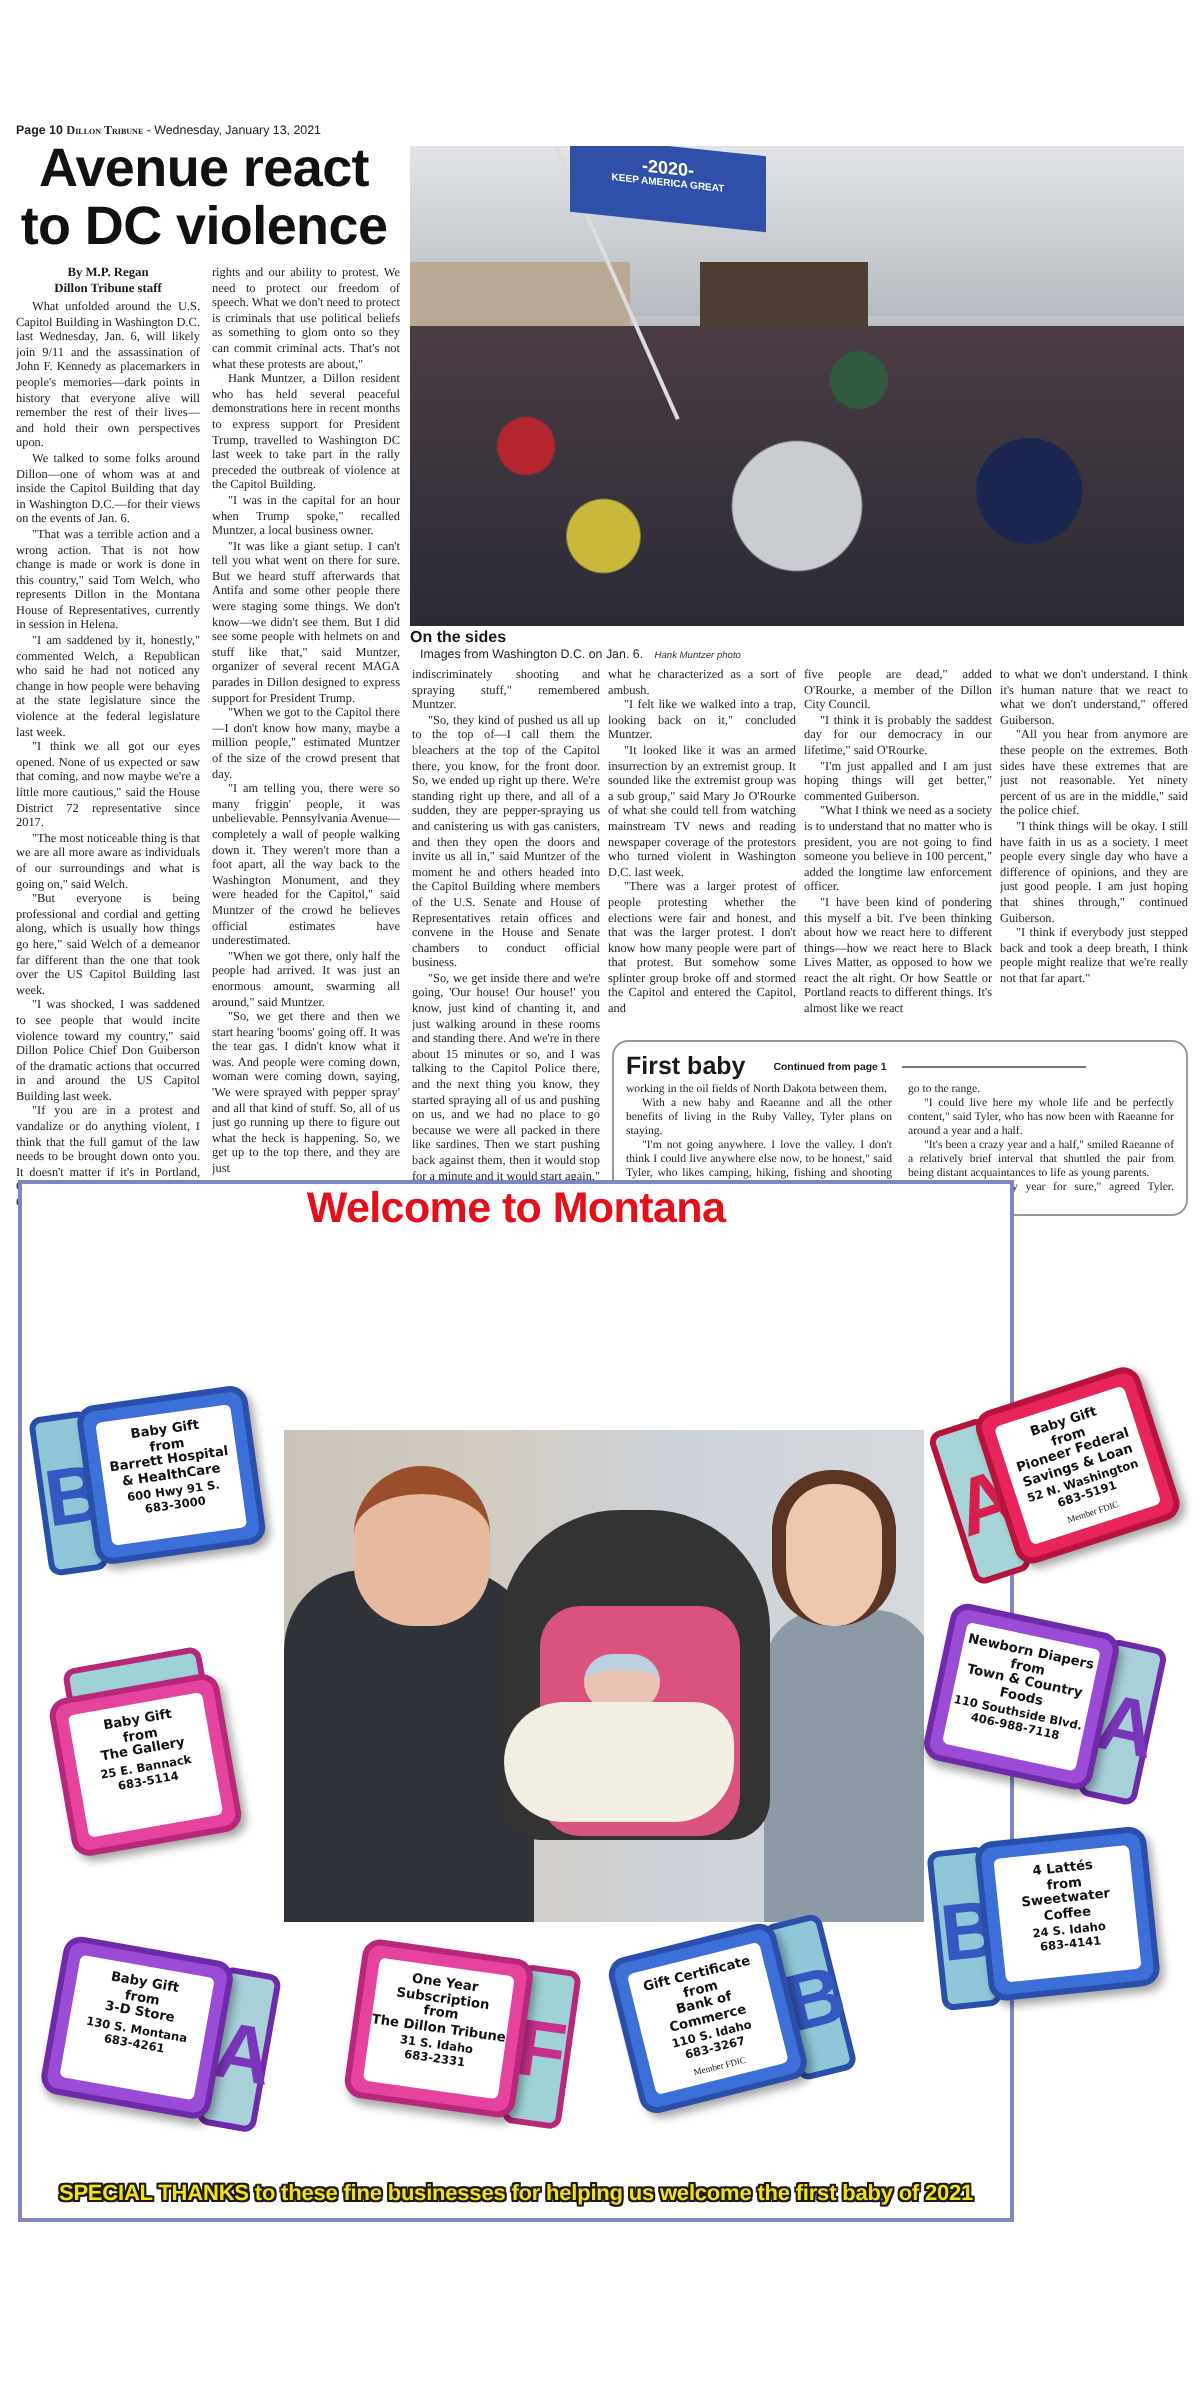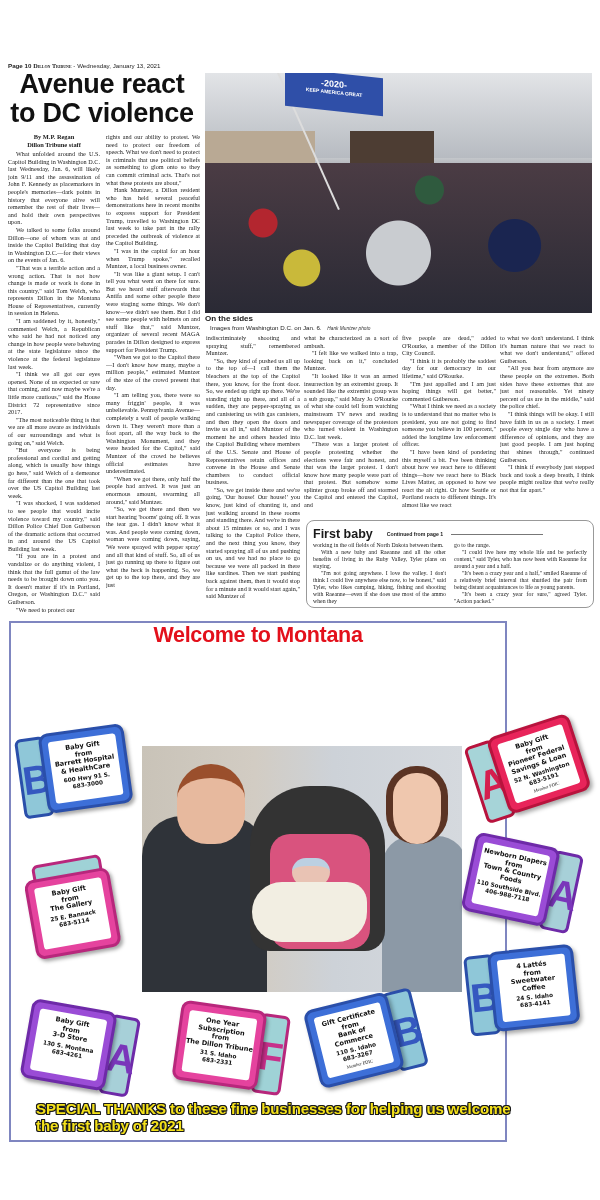--- a/index.html
+++ b/index.html
@@ -39,21 +39,21 @@
 
   .first-baby { position: absolute; left: 306px; top: 520px; width: 288px; height: 88px; border: 1px solid #999; border-radius: 8px; padding: 3px 6px; }
   .fb-title { font-family: "Liberation Sans", sans-serif; font-weight: bold; font-size: 12.5px; line-height: 14px; display: inline-block; }
   .fb-cont { font-family: "Liberation Sans", sans-serif; font-weight: bold; font-size: 5.2px; margin-left: 10px; vertical-align: 2px; }
   .fb-rule { display: inline-block; width: 92px; height: 1px; background: #777; vertical-align: 3px; margin-left: 4px; }
   .fb-cols { display: flex; gap: 8px; margin-top: 0px; }
   .fb-cols .fcol { flex: 1; font-family: "Liberation Serif", serif; font-size: 5.8px; line-height: 7px; text-align: justify; }
   .fb-cols p { text-indent: 8px; }
   .fb-cols p.noind { text-indent: 0; }
 
-  .ad { position: absolute; left: 9px; top: 621px; width: 498px; height: 521px; border: 2px solid #7f86c0; background: #fff; }
+  .ad { position: absolute; left: 9px; top: 590px; width: 498px; height: 521px; border: 2px solid #7f86c0; background: #fff; }
   .ad-head { position: absolute; left: 0; top: 2px; width: 100%; text-align: center; font-family: "Liberation Sans", sans-serif; font-weight: bold; color: #e3101b; font-size: 21.5px; line-height: 21px; letter-spacing: -0.3px; }
 
   .baby-photo { position: absolute; left: 131px; top: 123px; width: 320px; height: 246px; overflow: hidden; background: linear-gradient(90deg, #c9c3b8 0%, #d2ccc3 35%, #cdd2d8 60%, #d5d9de 100%); }
   .baby-photo .dad { position: absolute; left: 0; top: 70px; width: 125px; height: 176px; background: #2f3339; border-radius: 40px 40px 0 0; }
   .baby-photo .dadhead { position: absolute; left: 35px; top: 18px; width: 68px; height: 80px; background: #e7b99e; border-radius: 34px 34px 30px 30px; border-top: 14px solid #9a4f2c; }
   .baby-photo .mom { position: absolute; left: 240px; top: 90px; width: 85px; height: 160px; background: #8c99a6; border-radius: 30px 30px 0 0; }
   .baby-photo .momhead { position: absolute; left: 244px; top: 20px; width: 62px; height: 78px; background: #efc7ae; border-radius: 30px; border: 7px solid #5b3424; border-bottom-width: 0; }
   .baby-photo .seat { position: absolute; left: 108px; top: 40px; width: 135px; height: 165px; background: #333; border-radius: 60px 60px 20px 20px; }
   .baby-photo .seatpink { position: absolute; left: 128px; top: 88px; width: 100px; height: 115px; background: #d9537e; border-radius: 20px; }
   .baby-photo .blanket { position: absolute; left: 110px; top: 136px; width: 115px; height: 60px; background: #f2eee2; border-radius: 30px 20px 30px 30px; }
@@ -72,22 +72,22 @@
   .pink .face { background: #e5439e; border: 3px solid #b8277c; }
   .pink .side { background: #9fd2d6; border: 3px solid #b8277c; }
   .pink .side::after { color: #c82f8a; }
   .red .face { background: #e8245a; border: 3px solid #b8133d; }
   .red .side { background: #a6d4d8; border: 3px solid #b8133d; }
   .red .side::after { color: #d51f4e; }
   .purple .face { background: #9a4cd6; border: 3px solid #6e2aa8; }
   .purple .side { background: #a7d0d8; border: 3px solid #6e2aa8; }
   .purple .side::after { color: #7a36ba; }
 
-  .thanks { position: absolute; left: 0; bottom: 6px; width: 100%; text-align: left; font-family: "Liberation Sans", sans-serif; font-weight: bold; font-size: 15px; color: #f4e11a; letter-spacing: -0.1px;
-    text-shadow: -1px -1px 0 #1a1a1a, 1px -1px 0 #1a1a1a, -1px 1px 0 #1a1a1a, 1px 1px 0 #1a1a1a, 0 1px 0 #1a1a1a, 0 -1px 0 #1a1a1a, 1px 0 0 #1a1a1a, -1px 0 0 #1a1a1a; margin-left: 25px; }
+  .thanks { position: absolute; left: 0; bottom: 6px; width: 100%; text-align: center; font-family: "Liberation Sans", sans-serif; font-weight: bold; font-size: 11px; color: #f4e11a; letter-spacing: -0.1px;
+    text-shadow: -1px -1px 0 #1a1a1a, 1px -1px 0 #1a1a1a, -1px 1px 0 #1a1a1a, 1px 1px 0 #1a1a1a, 0 1px 0 #1a1a1a, 0 -1px 0 #1a1a1a, 1px 0 0 #1a1a1a, -1px 0 0 #1a1a1a; }
 </style>
 </head>
 <body>
 
 <div class="folio">
   <b>Page 10</b>
   <span class="sc">Dillon Tribune</span>
   <span>-</span>
   <span>Wednesday, January 13, 2021</span>
 </div>

